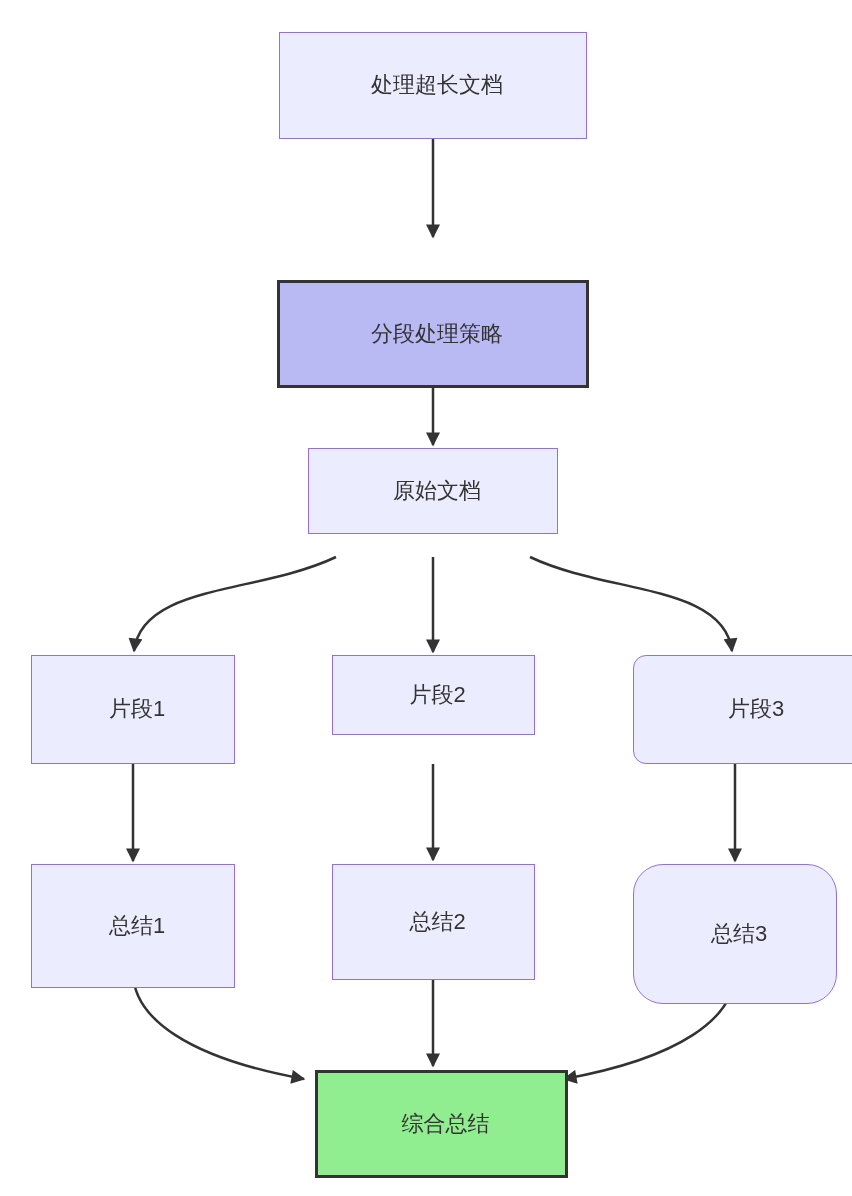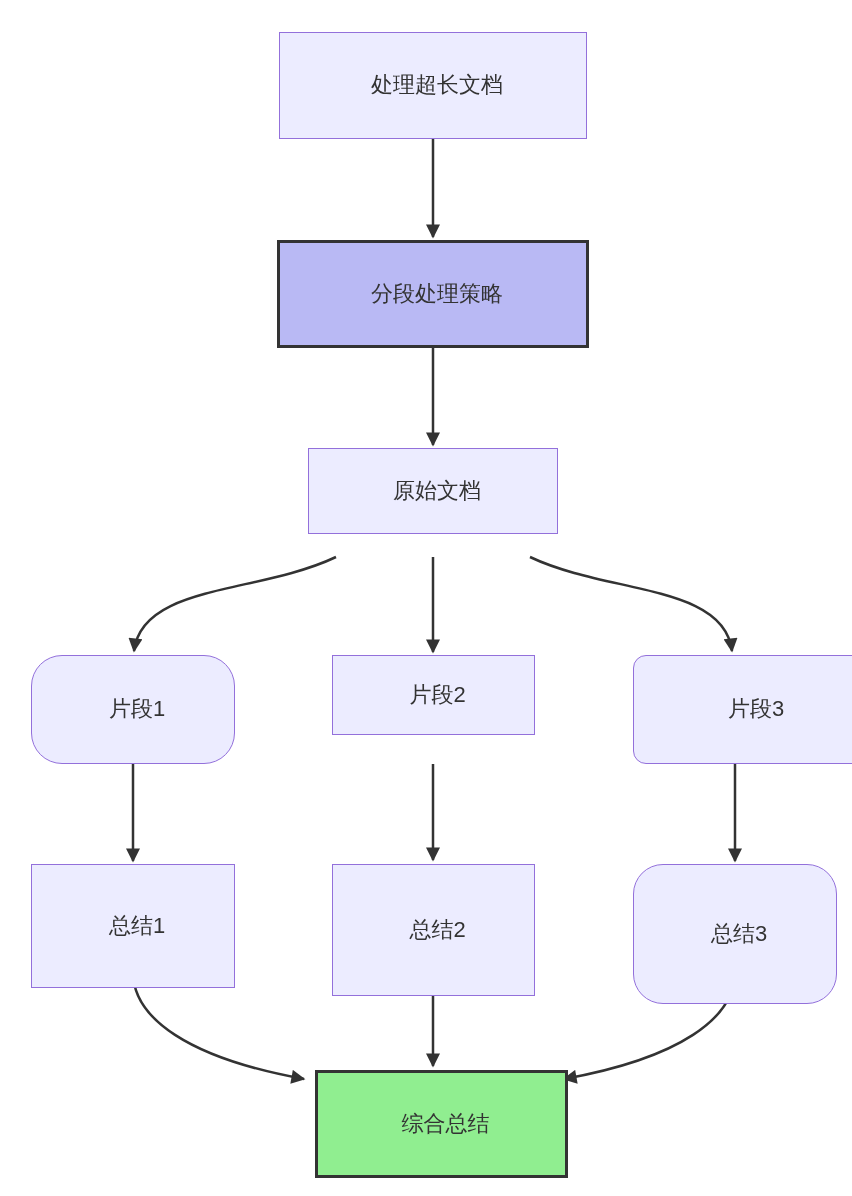--- a/index.html
+++ b/index.html
@@ -40,20 +40,21 @@
     text-align: center;
     font-size: 22px;
     color: var(--text, #333333);
     background: var(--node-fill, #ECECFF);
     border: 1.4px solid var(--node-border, #9370DB);
     padding-left: 8px;
   }
   .node.emphasis-strategy {
     background: var(--strategy-fill, #B9B9F4);
     border: 3.5px solid var(--emphasis-border, #333333);
+    margin-top: 40px;
   }
   .node.emphasis-final {
     background: var(--final-fill, #90EE90);
     border: 3.5px solid var(--emphasis-border, #333333);
   }
   .node-label {
     display: inline-block;
     line-height: 1.3;
     white-space: nowrap;
   }
@@ -88,37 +89,37 @@
   </div>
 
   <div class="node emphasis-strategy" style="left:277px; top:240px; width:312px; height:108px;">
     <span class="node-label">分段处理策略</span>
   </div>
 
   <div class="node" style="left:308px; top:448px; width:250px; height:86px;">
     <span class="node-label">原始文档</span>
   </div>
 
-  <div class="node" style="left:31px; top:655px; width:204px; height:109px;border-radius:31px;">
+  <div class="node" style="left:31px; top:655px; width:204px; height:109px;">
     <span class="node-label">片段1</span>
   </div>
 
   <div class="node" style="left:332px; top:655px; width:203px; height:80px;">
     <span class="node-label">片段2</span>
   </div>
 
   <div class="node" style="left:633px; top:655px; width:238px; height:109px;border-radius:13px;">
     <span class="node-label">片段3</span>
   </div>
 
   <div class="node" style="left:31px; top:864px; width:204px; height:124px;">
     <span class="node-label">总结1</span>
   </div>
 
-  <div class="node" style="left:332px; top:864px; width:203px; height:132px;">
+  <div class="node" style="left:332px; top:864px; width:203px; height:116px;">
     <span class="node-label">总结2</span>
   </div>
 
   <div class="node" style="left:633px; top:864px; width:204px; height:140px;border-radius:30px;">
     <span class="node-label">总结3</span>
   </div>
 
   <div class="node emphasis-final" style="left:307px; top:1070px; width:253px; height:108px;margin-left:8px;">
     <span class="node-label">综合总结</span>
   </div>

